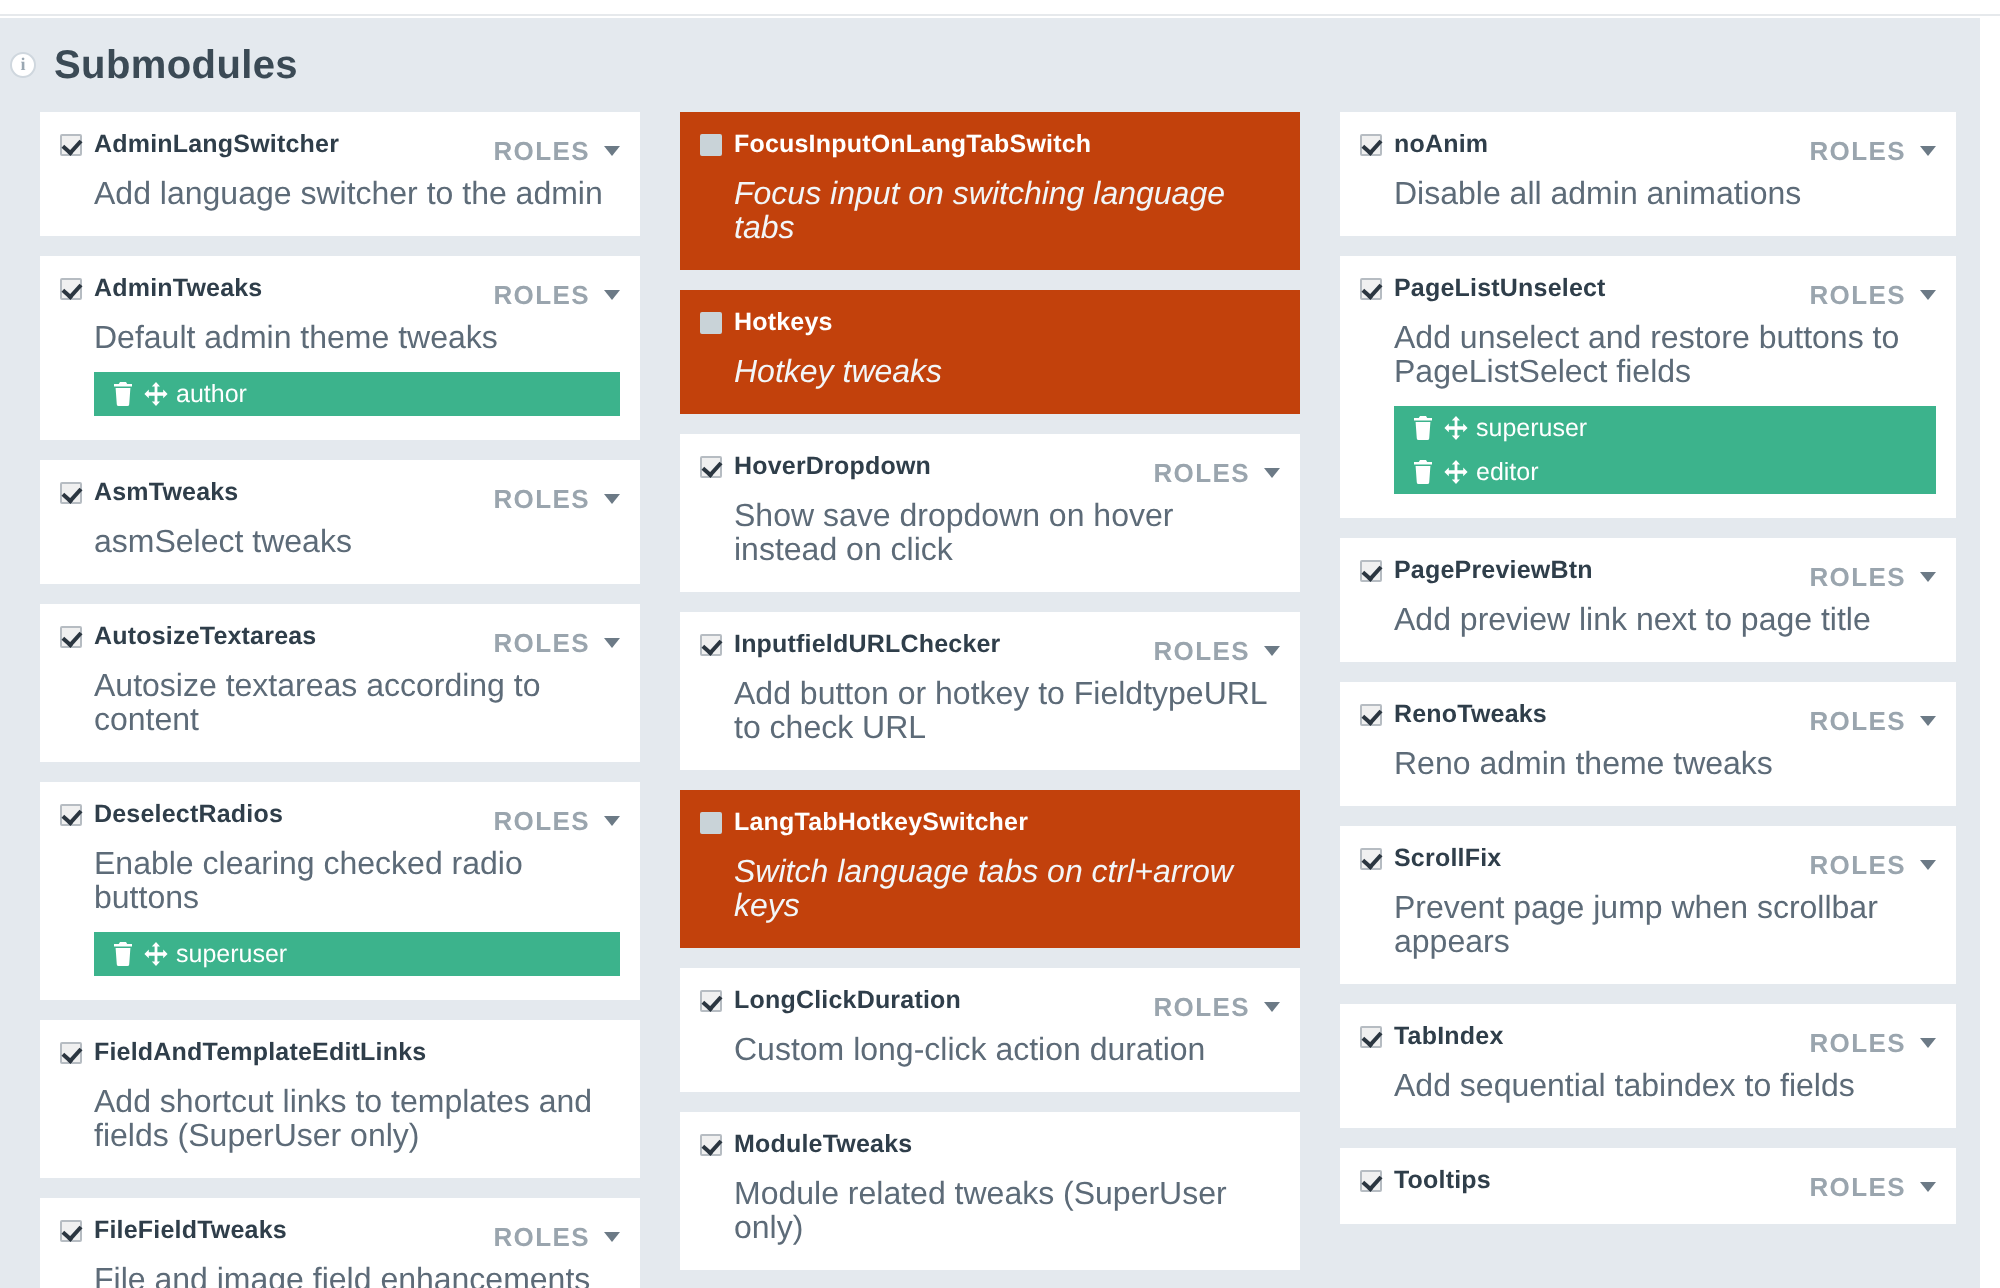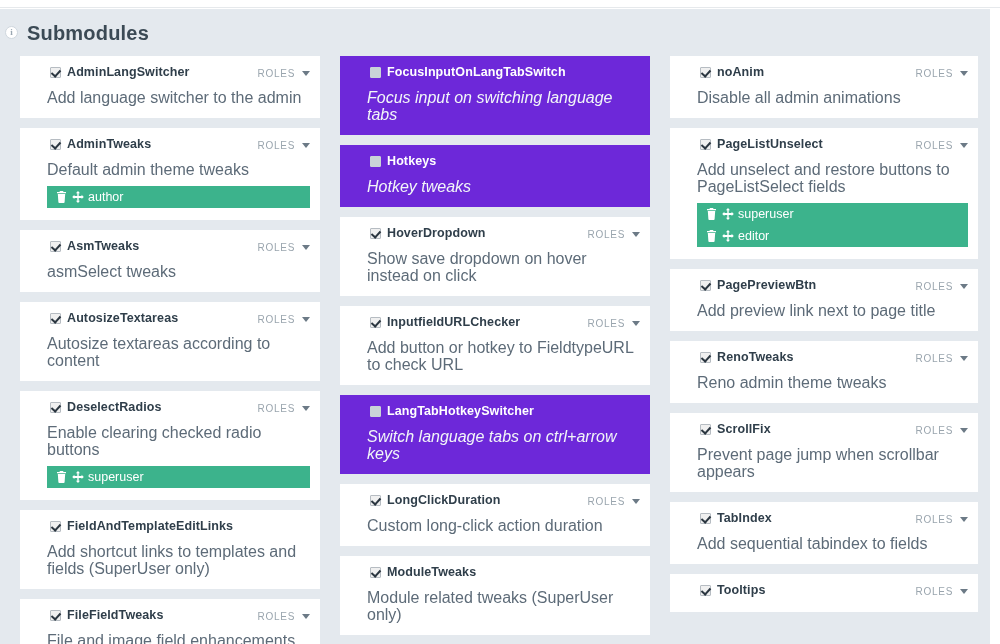--- a/index.html
+++ b/index.html
@@ -85,28 +85,27 @@
   .col.c3 { padding: 0 12px 0 10px; }
 
   .card {
     background: #ffffff;
     box-sizing: border-box;
     padding: 10px 10px 12px 10px;
     margin-bottom: 10px;
     position: relative;
   }
   .card.off {
-    background: #6d28d9;
+    background: #c2410c;
   }
   .card-head {
     display: flex;
     align-items: flex-start;
     justify-content: space-between;
     height: 16px;
-    margin-left: 20px;
   }
   .name-wrap {
     display: flex;
     align-items: center;
     gap: 6px;
   }
   .cb {
     width: 11px;
     height: 11px;
     box-sizing: border-box;
@@ -141,24 +140,24 @@
   }
   .card.off .mod-name { color: #ffffff; }
 
   .roles {
     display: flex;
     align-items: center;
     gap: 7px;
     margin-top: 2px;
   }
   .roles-label {
-    font-size: 10px;
+    font-size: 13px;
     letter-spacing: 0.7px;
     color: #9aa5ae;
-    font-weight: normal;
+    font-weight: bold;
   }
   .caret {
     width: 0; height: 0;
     border-left: 4px solid transparent;
     border-right: 4px solid transparent;
     border-top: 5px solid #6c7a86;
   }
   .desc {
     margin-top: 7px;
     margin-left: 17px;

